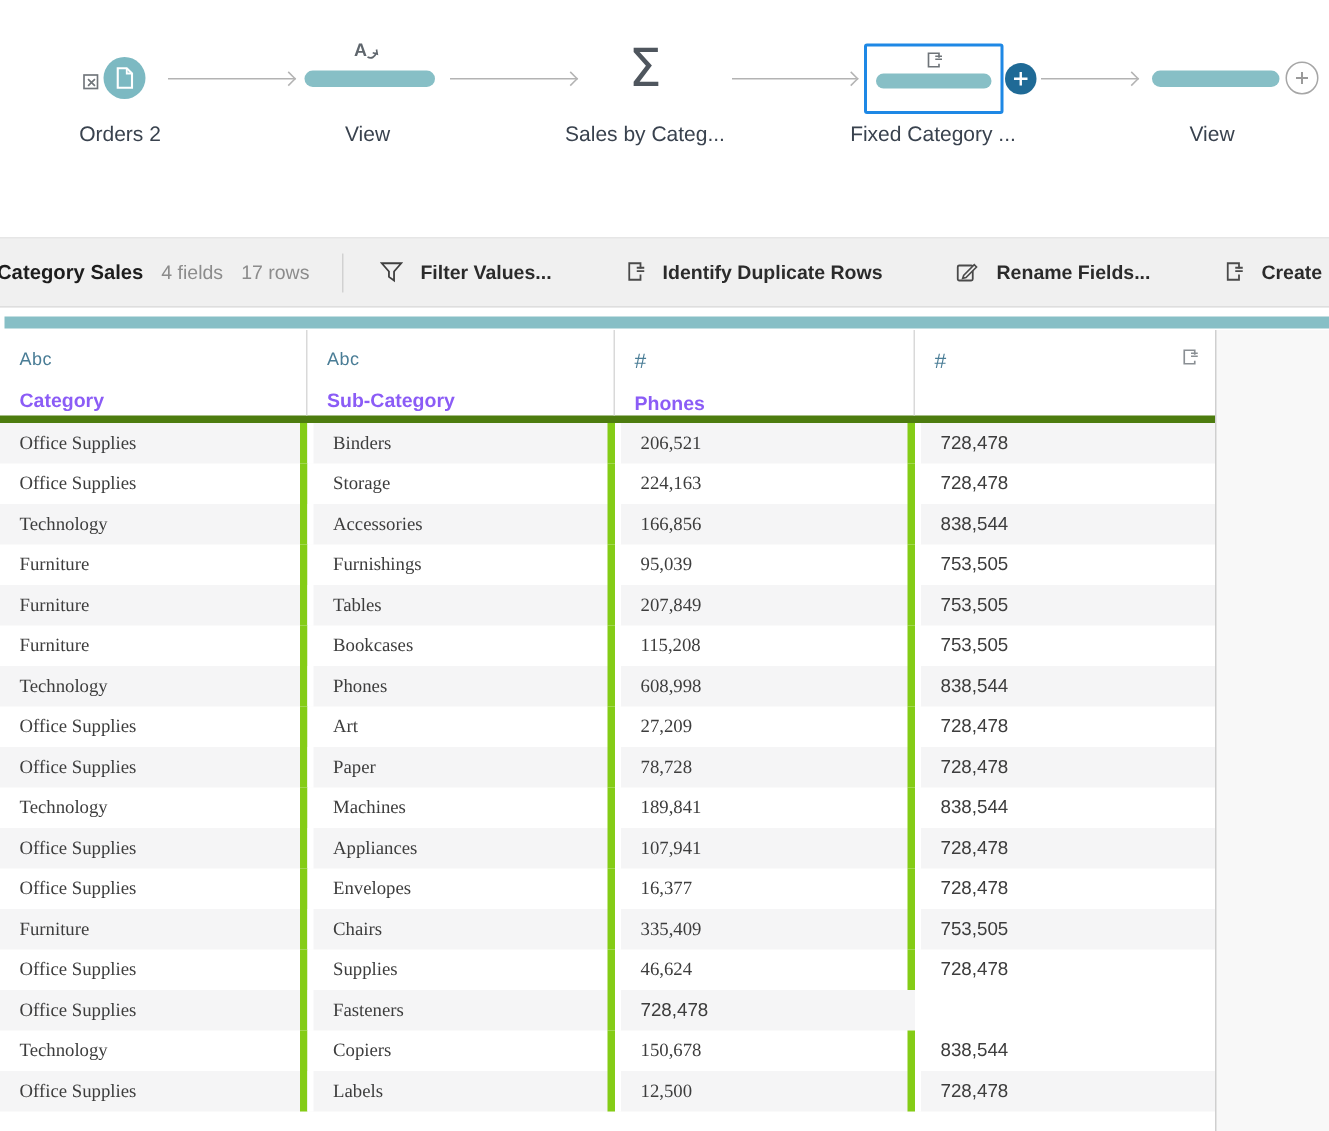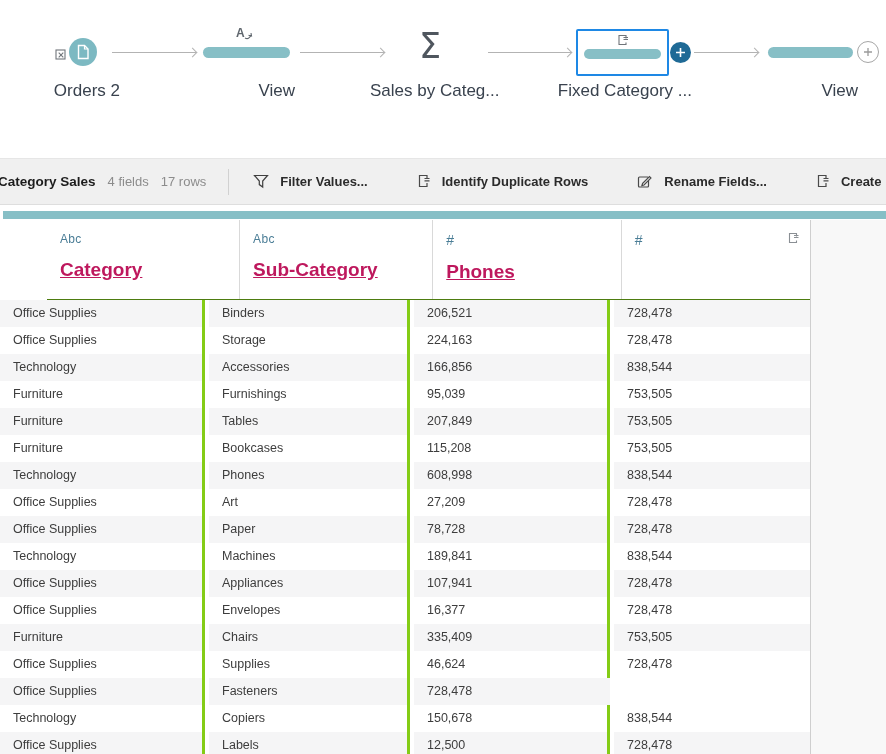--- a/index.html
+++ b/index.html
@@ -1,20 +1,20 @@
 <!DOCTYPE html>
 <html><head>
 <meta charset="utf-8">
 <style>
   html,body{margin:0;padding:0;width:886px;height:754px;overflow:hidden;background:#fff;}
   .app{position:relative;width:886px;height:754px;font-family:"Liberation Sans",sans-serif;color:#333;}
 
   
   .flow-pane{position:absolute;left:0;top:0;width:886px;height:158px;background:#fff;}
-  .flow-label{position:absolute;top:81px;font-size:17px;color:#39424e;text-align:right;white-space:nowrap;}
+  .flow-label{position:absolute;top:81px;font-size:14px;color:#39424e;text-align:center;white-space:nowrap;}
   .arrow{position:absolute;top:52px;height:1px;background:#b3b3b3;}
   .arrow::after{content:"";position:absolute;right:0;top:-3px;width:6px;height:6px;border-top:1px solid #b3b3b3;border-right:1px solid #b3b3b3;transform:rotate(45deg);}
   .input-node{position:absolute;left:55px;top:38px;display:flex;align-items:center;cursor:pointer;}
   .input-badge{margin-right:2px;margin-top:6px;}
   .input-circle{width:28px;height:28px;border-radius:50%;background:#7cb9c2;display:flex;align-items:center;justify-content:center;}
   .step-bar{position:absolute;height:11px;border-radius:6px;background:#87bfc6;cursor:pointer;}
   .clean-icon{position:absolute;left:233px;top:25px;}
   .sigma{position:absolute;left:390px;top:26px;width:80px;text-align:center;font-size:35px;line-height:40px;color:#4f565e;font-family:"DejaVu Sans",sans-serif;cursor:pointer;}
   .selected-box{position:absolute;left:576px;top:29px;width:93px;height:47px;border:2px solid #1e88e5;border-radius:2px;background:#fff;box-sizing:border-box;cursor:pointer;}
   .selected-box .box-doc{position:absolute;left:50%;top:3px;transform:translateX(-50%);}
@@ -28,32 +28,32 @@
   .tb-count{font-size:13px;color:#8c8c8c;margin-left:12px;}
   .tb-divider{width:1px;height:26px;background:#d1d1d1;margin:0 24px 0 22px;}
   .tb-btn{display:flex;gap:11px;font-size:13px;font-weight:700;color:#2b2b2b;cursor:pointer;margin-right:49px;}
   .tb-btn:last-child{margin-right:0;}
 
   
   .teal-strip{position:absolute;left:3px;top:211px;width:883px;height:8px;background:#87bfc6;}
 
   
   .grid{position:absolute;left:0;top:220px;width:810px;}
-  .ghead{display:flex;height:80px;background:#fff;border-bottom:1px solid #4d7c0f;box-sizing:border-box;margin-left:47px;}
+  .ghead{display:flex;height:62px;background:#fff;border-bottom:5px solid #4d7c0f;box-sizing:border-box;}
   .hcell{position:relative;box-sizing:border-box;padding:12px 0 0 13px;cursor:pointer;}
   .hcell.b{border-right:1px solid #d9d9d9;}
   .htype{font-size:12px;color:#4a7d96;letter-spacing:.3px;}
-  .hname{font-size:19px;font-weight:700;color:#be185d;margin-top:13px;white-space:nowrap;overflow:hidden;text-decoration:underline;}
+  .hname{font-size:13px;font-weight:700;color:#8b5cf6;margin-top:13px;white-space:nowrap;overflow:hidden;}
   .hcalc{position:absolute;right:10px;top:12px;}
   .c0{width:205px;}.c1{width:205px;}.c2{width:200px;}.c3{width:200px;}
   .trow{display:flex;height:27px;}
   .tcell{box-sizing:border-box;font-size:12.5px;color:#3d3d3d;line-height:27px;padding-left:13px;white-space:nowrap;overflow:hidden;cursor:default;}
   .trow.banded .tcell{background:#f5f5f6;}
   .tcell.c1,.tcell.c2,.tcell.c3{border-left:4px solid #fff;}
-  .tcell.c0,.tcell.c1,.tcell.c2{border-right:3px solid #84cc16;}
+  .tcell.c0,.tcell.c1,.tcell.c2{border-right:5px solid #84cc16;font-family:Liberation Serif, serif;}
   .gutter{position:absolute;left:810px;top:220px;width:76px;height:534px;background:#f8f8f8;border-left:1px solid #cfcfcf;box-sizing:border-box;}
 
   svg{display:block;}
 </style>
 </head>
 <body>
 
 <div class="app">
 
   <div class="flow-pane">

